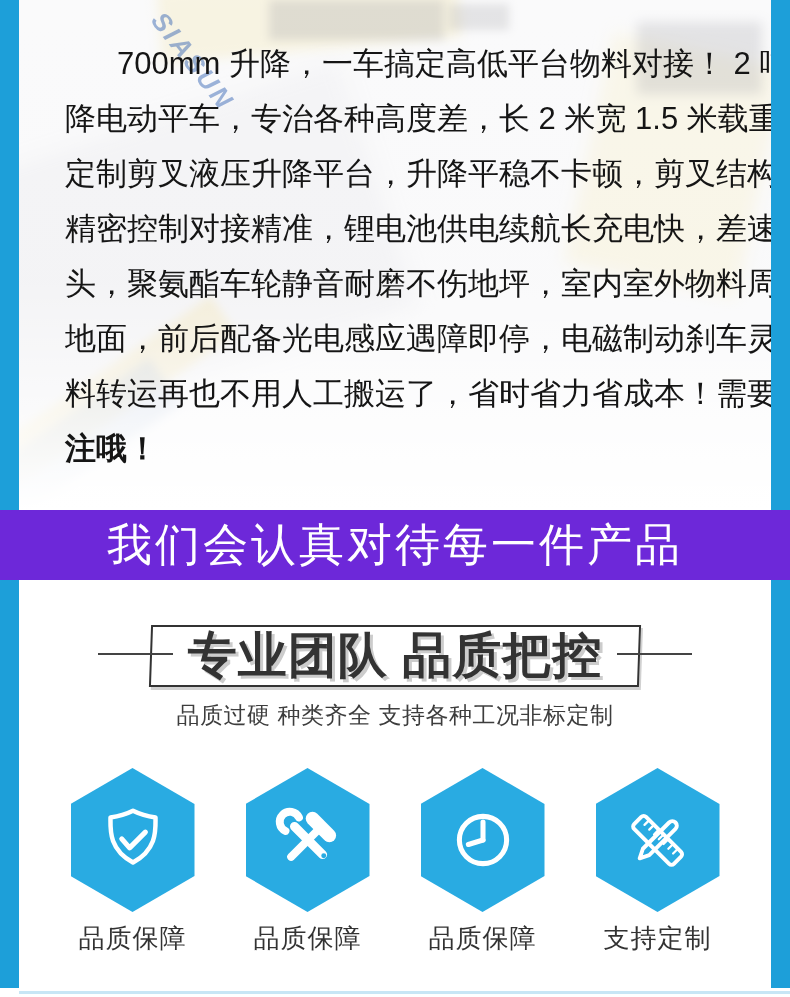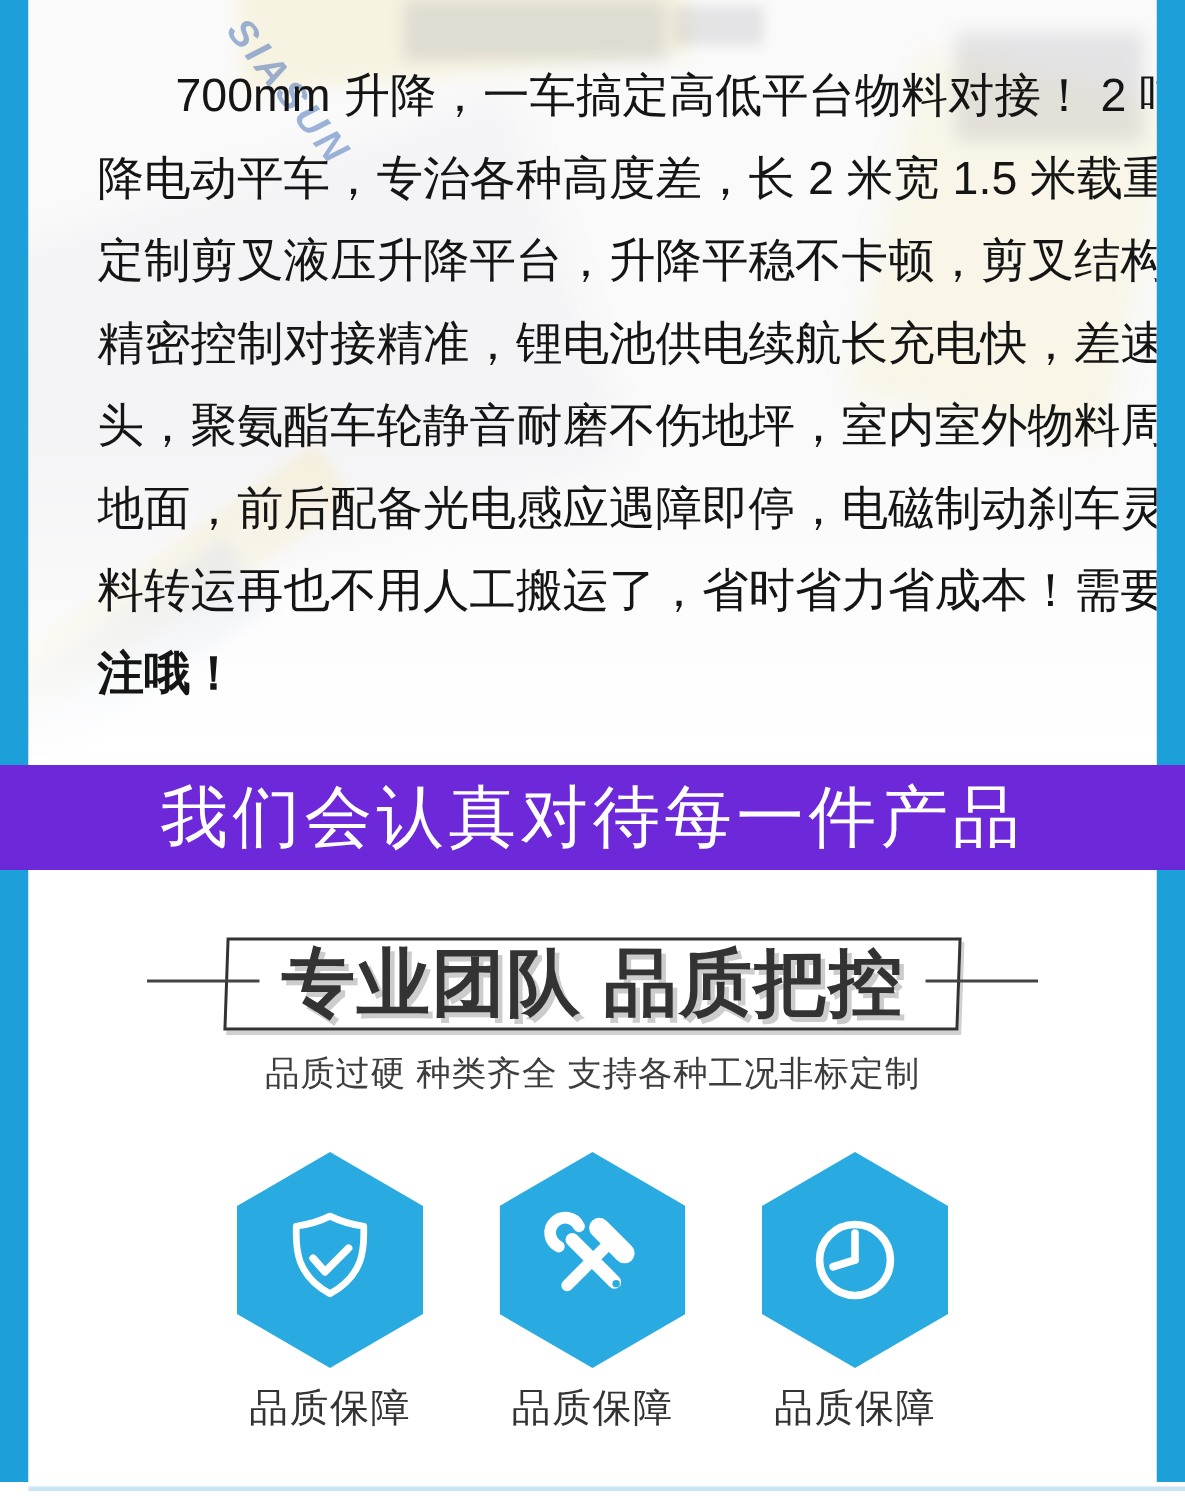--- a/index.html
+++ b/index.html
@@ -158,19 +158,39 @@
         <div class="hex">
           <svg width="72" height="72" viewBox="0 0 64 64" fill="none" stroke="#ffffff" stroke-linecap="round">
             <circle cx="32" cy="32" r="21" stroke-width="4.5"></circle>
             <line x1="32" y1="32" x2="32" y2="16" stroke-width="4.5"></line>
             <line x1="32" y1="32" x2="19" y2="36" stroke-width="4.5"></line>
           </svg>
         </div>
         <div class="flabel">品质保障</div>
       </div>
 
+      <div class="feature">
+        <div class="hex">
+          <svg width="72" height="72" viewBox="0 0 64 64" fill="none" stroke="#ffffff" stroke-linecap="round" stroke-linejoin="round">
+            <g transform="rotate(45 32 32)">
+              <rect x="7" y="25" width="50" height="15" rx="3" stroke-width="3.5"></rect>
+              <line x1="14" y1="25" x2="14" y2="31" stroke-width="2"></line>
+              <line x1="20" y1="25" x2="20" y2="31" stroke-width="2"></line>
+              <line x1="26" y1="25" x2="26" y2="31" stroke-width="2"></line>
+              <line x1="32" y1="25" x2="32" y2="31" stroke-width="2"></line>
+              <line x1="38" y1="25" x2="38" y2="31" stroke-width="2"></line>
+              <line x1="44" y1="25" x2="44" y2="31" stroke-width="2"></line>
+              <line x1="50" y1="25" x2="50" y2="31" stroke-width="2"></line>
+            </g>
+            <g transform="rotate(-45 32 32)">
+              <path d="M9 32 l8 -4 h33 a4 4 0 0 1 0 8 h-33 z" stroke-width="3.5"></path>
+            </g>
+          </svg>
+        </div>
+        <div class="flabel">支持定制</div>
+      </div>
 
     </div>
   </section>
 
   <div class="bottom-divider"></div>
 
 </div>
 
 </body></html>

